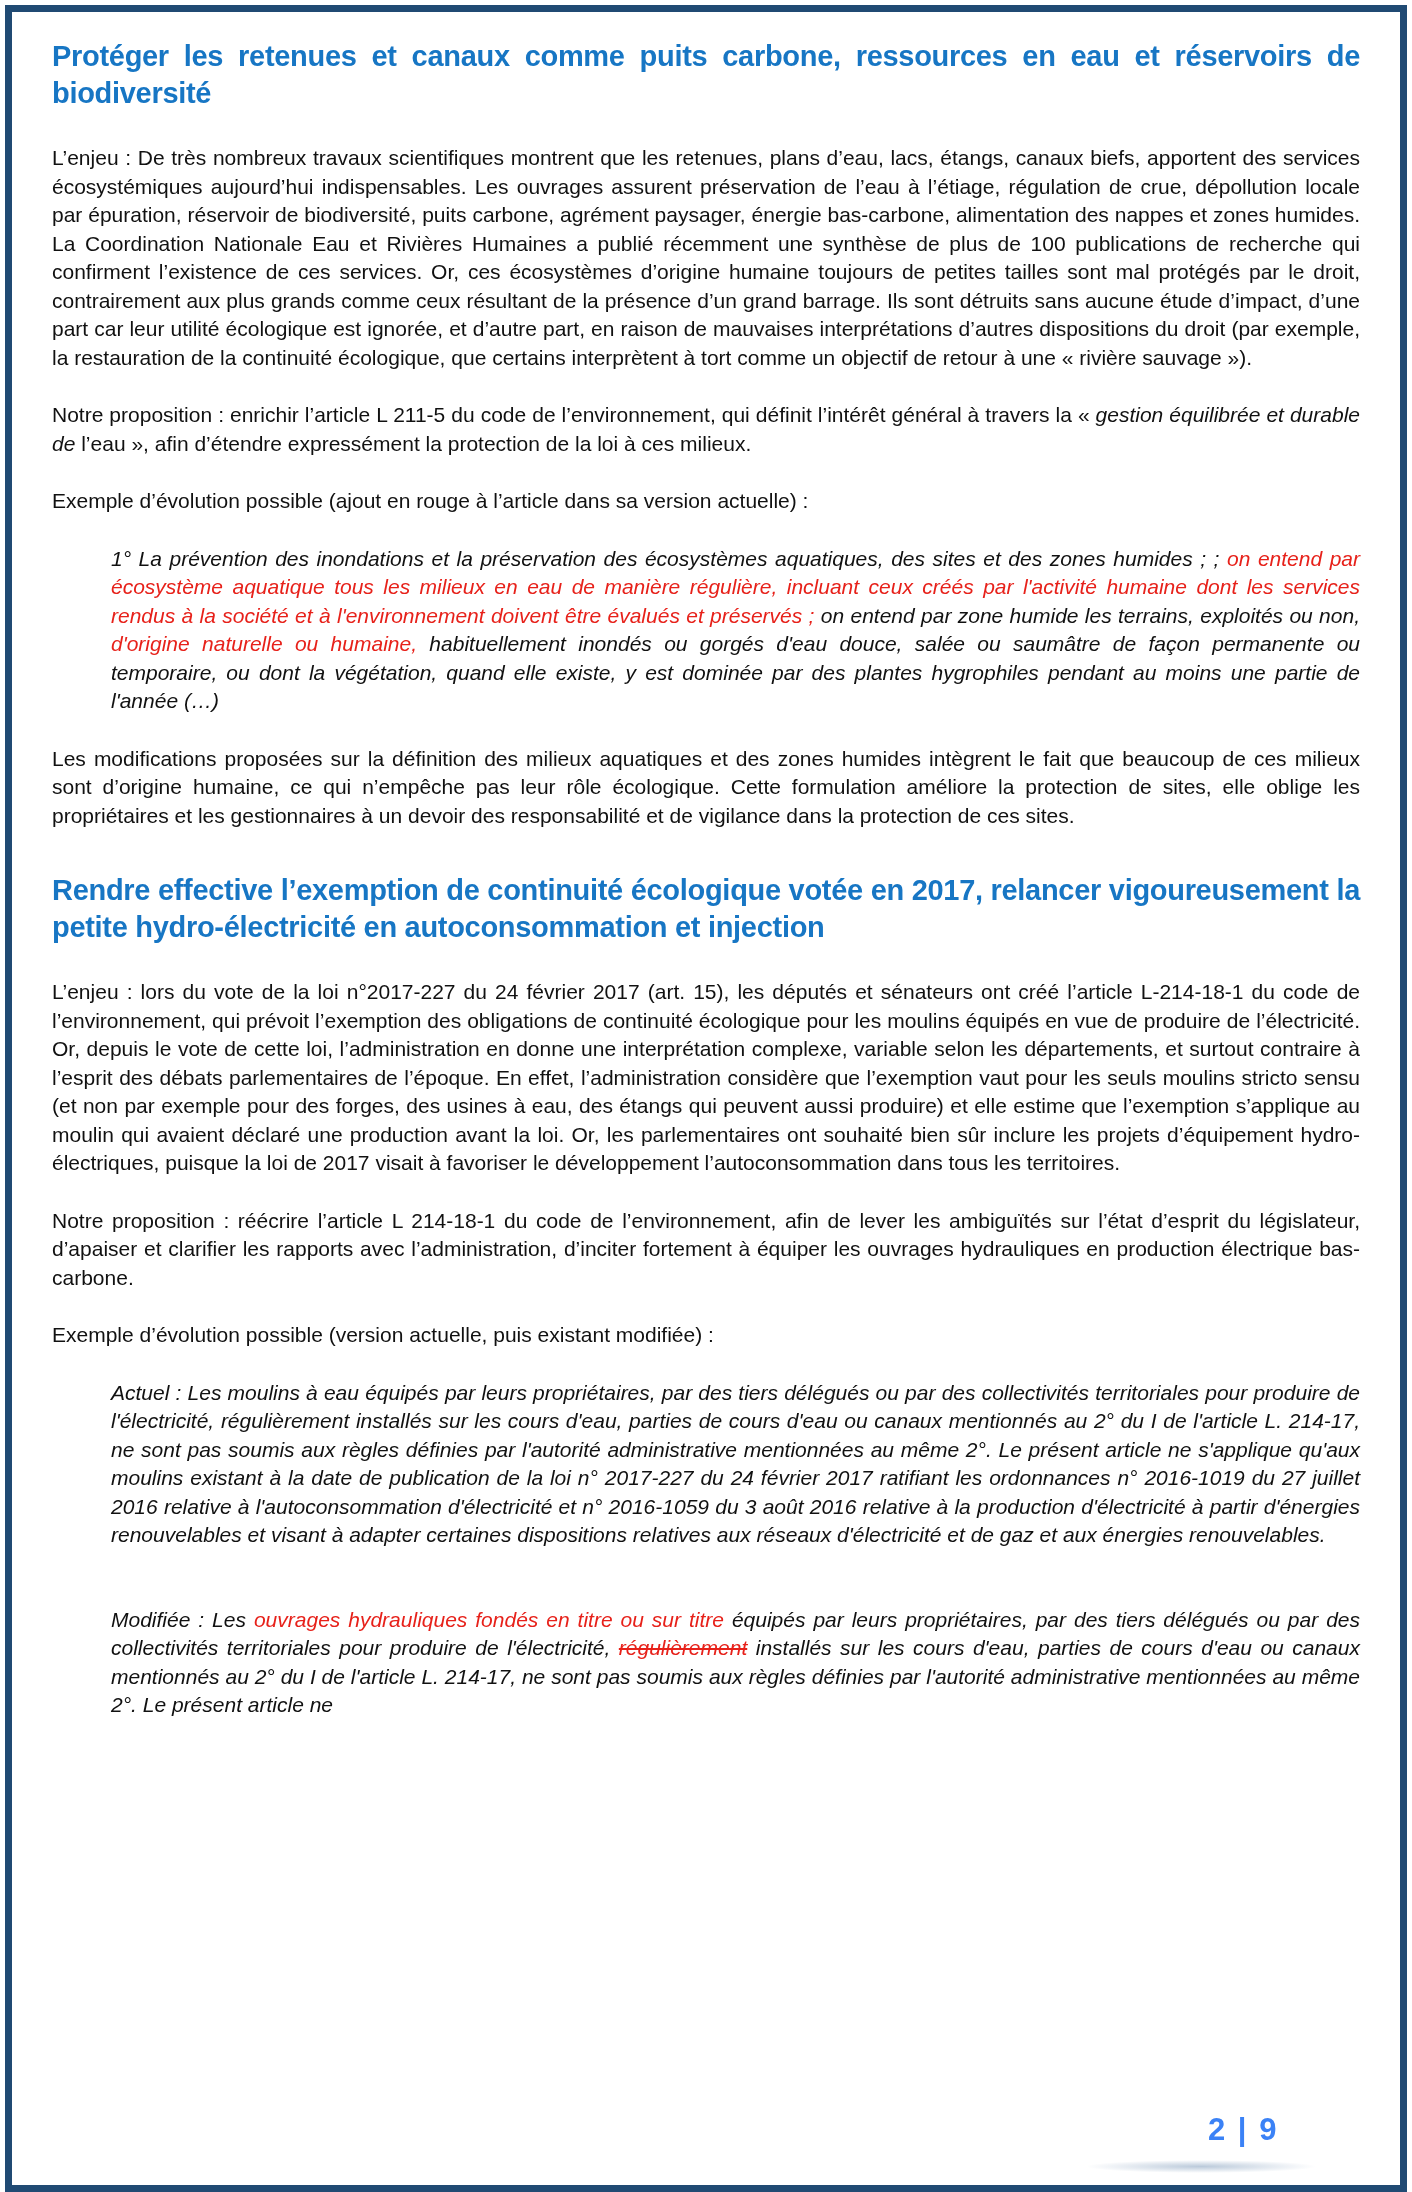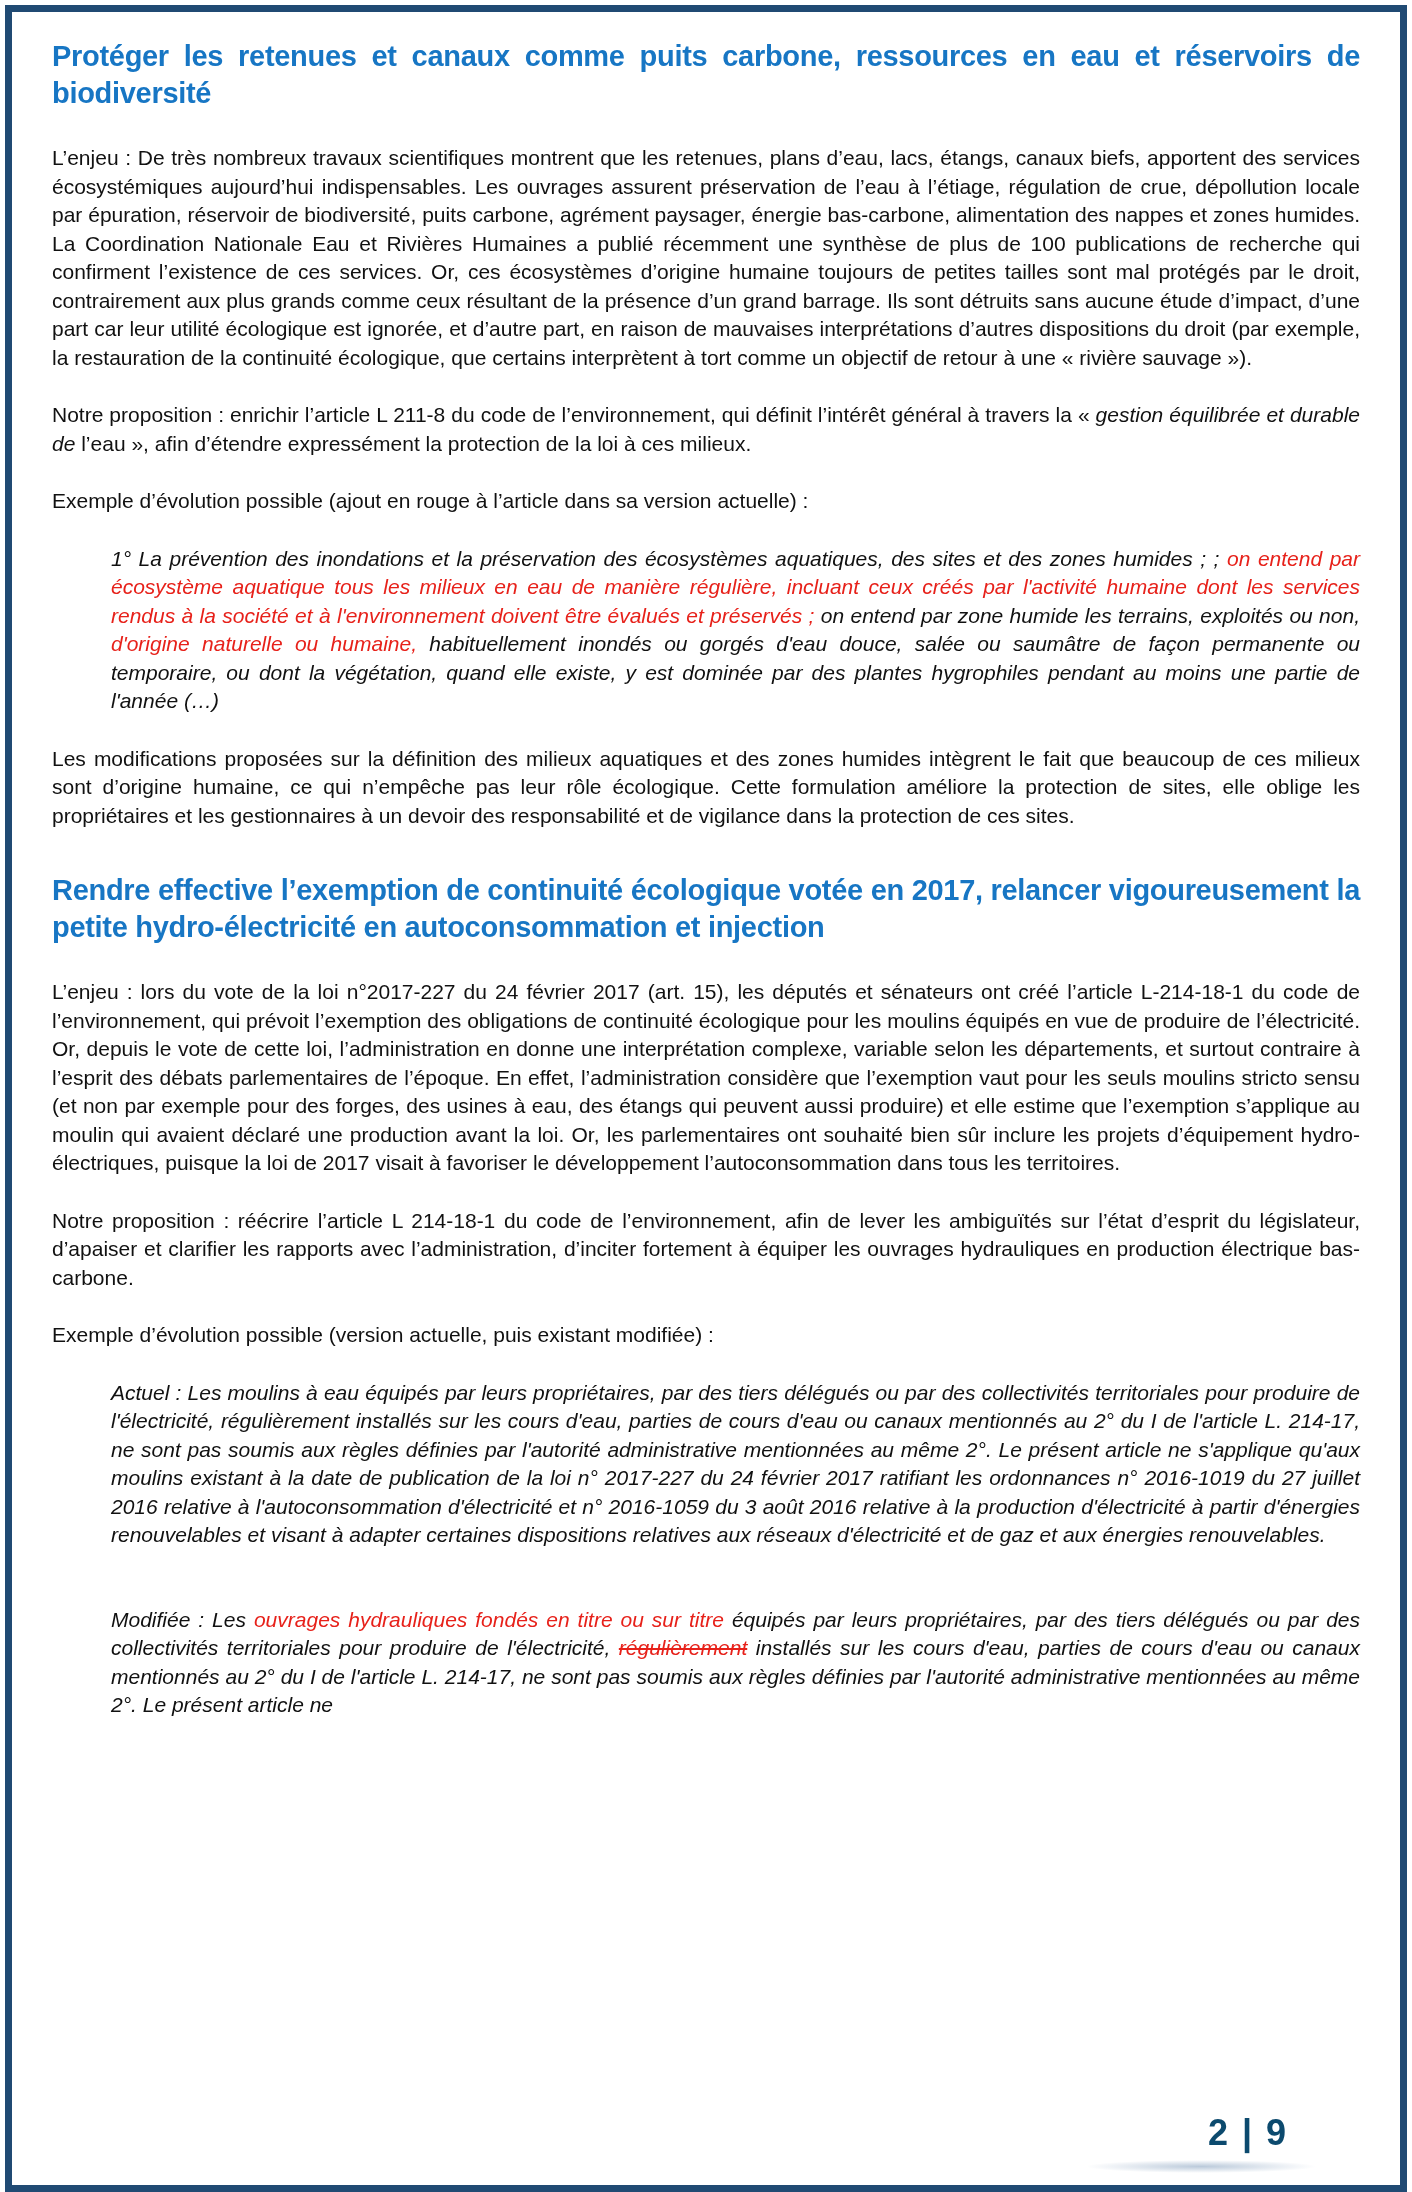--- a/index.html
+++ b/index.html
@@ -45,23 +45,23 @@
   .gap-top { margin-top: 56px; }
   .b { font-weight: normal; }
   .i { font-style: italic; }
   .red { color: #e7211a; }
   .strike { text-decoration: line-through; }
   .u { }
   .page-number {
     position: absolute;
     left: 1208px;
     top: 2112px;
-    font-size: 36px;
+    font-size: 31px;
     font-weight: bold;
-    color: #0c4a6e;
+    color: #3b82f6;
     letter-spacing: 2px;
   }
   .footer-shadow {
     position: absolute;
     left: 1085px;
     top: 2160px;
     width: 232px;
     height: 13px;
     background: radial-gradient(ellipse at center, rgba(130,158,188,0.55) 0%, rgba(130,158,188,0.0) 70%);
   }
@@ -70,21 +70,21 @@
 <body>
 
 <div class="page">
   <div class="frame"></div>
 
   <main class="content">
     <h1>Protéger les retenues et canaux comme puits carbone, ressources en eau et réservoirs de biodiversité</h1>
 
     <p><span class="b">L’enjeu</span><span> : De très nombreux travaux scientifiques montrent que les retenues, plans d’eau, lacs, étangs, canaux biefs, apportent des services écosystémiques aujourd’hui indispensables. Les ouvrages assurent préservation de l’eau à l’étiage, régulation de crue, dépollution locale par épuration, réservoir de biodiversité, puits carbone, agrément paysager, énergie bas-carbone, alimentation des nappes et zones humides. La Coordination Nationale Eau et Rivières Humaines a publié récemment une synthèse de plus de 100 publications de recherche qui confirment l’existence de ces services. Or, ces écosystèmes d’origine humaine toujours de petites tailles sont mal protégés par le droit, contrairement aux plus grands comme ceux résultant de la présence d’un grand barrage. Ils sont détruits sans aucune étude d’impact, d’une part car leur utilité écologique est ignorée, et d’autre part, en raison de mauvaises interprétations d’autres dispositions du droit (par exemple, la restauration de la continuité écologique, que certains interprètent à tort comme un objectif de retour à une « rivière sauvage »).</span></p>
 
-    <p><span class="b">Notre proposition</span><span> : enrichir l’article L 211-8 du code de l’environnement, qui définit l’intérêt général à travers la « </span><span class="i">gestion équilibrée et durable de</span><span> l’eau », afin d’étendre expressément la protection de la loi à ces milieux.</span></p>
+    <p><span class="b">Notre proposition</span><span> : enrichir l’article L 211-5 du code de l’environnement, qui définit l’intérêt général à travers la « </span><span class="i">gestion équilibrée et durable de</span><span> l’eau », afin d’étendre expressément la protection de la loi à ces milieux.</span></p>
 
     <p><span class="b">Exemple d’évolution possible</span><span> (ajout en rouge à l’article dans sa version actuelle) :</span></p>
 
     <div class="quote">
       <p><span class="i">1° La prévention des inondations et la préservation des écosystèmes aquatiques, des sites et des zones humides ; ; </span><span class="i red">on entend par écosystème aquatique tous les milieux en eau de manière régulière, incluant ceux créés par l'activité humaine dont les services rendus à la société et à l'environnement doivent être évalués et préservés ; </span><span class="i">on entend par zone humide les terrains, exploités ou non, </span><span class="i red">d'origine naturelle ou humaine,</span><span class="i"> habituellement inondés ou gorgés d'eau douce, salée ou saumâtre de façon permanente ou temporaire, ou dont la végétation, quand elle existe, y est dominée par des plantes hygrophiles pendant au moins une partie de l'année (…)</span></p>
     </div>
 
     <p>Les modifications proposées sur la définition des milieux aquatiques et des zones humides intègrent le fait que beaucoup de ces milieux sont d’origine humaine, ce qui n’empêche pas leur rôle écologique. Cette formulation améliore la protection de sites, elle oblige les propriétaires et les gestionnaires à un devoir des responsabilité et de vigilance dans la protection de ces sites.</p>
 
     <h1 class="mt">Rendre effective l’exemption de continuité écologique votée en 2017, relancer vigoureusement la petite hydro-électricité en autoconsommation et injection</h1>

